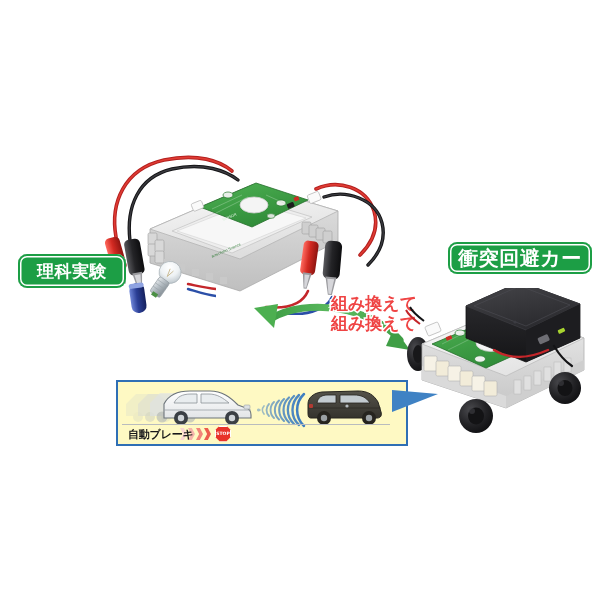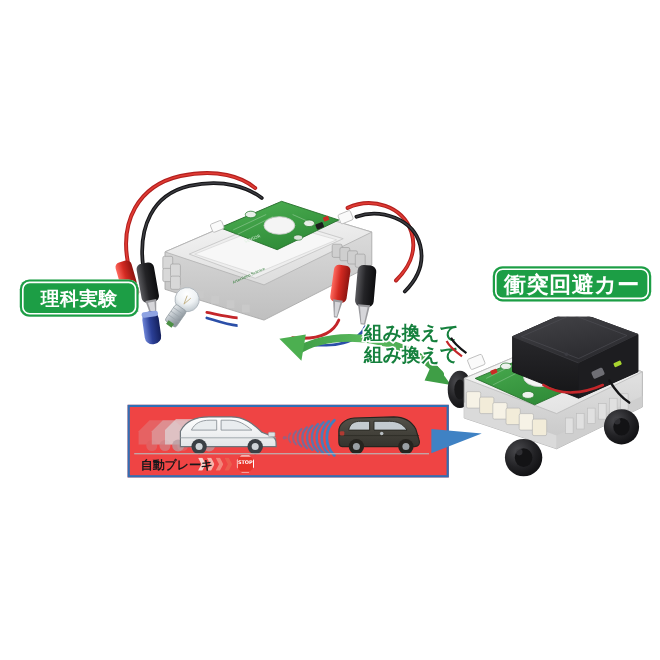--- a/index.html
+++ b/index.html
@@ -17,30 +17,30 @@
     font-weight:bold;letter-spacing:0.5px;
     box-shadow:inset 0 0 0 2px #1c9e45, inset 0 0 0 3.5px #ffffff;
     font-family:"DejaVu Sans",sans-serif;
   }
   #badge-science{left:18px;top:254px;width:108px;height:34px;font-size:17px;}
   #badge-car{left:448px;top:242px;width:144px;height:32px;font-size:20px;}
 
   
   #swap-text{
     position:absolute;left:318px;top:293px;width:112px;
-    font-size:17px;font-weight:bold;line-height:1.18;color:#15803d;
+    font-size:17px;font-weight:bold;line-height:1.18;color:#ef4444;
     text-align:center;letter-spacing:0px;
     -webkit-text-stroke:3px #ffffff;paint-order:stroke fill;
   }
   #swap-text span{display:block;}
 
   
   #inset-panel{
-    position:absolute;left:116px;top:368px;width:292px;height:66px;
-    background:#ef4444;border:2.5px solid #2f6fb5;box-sizing:border-box;
+    position:absolute;left:116px;top:380px;width:292px;height:66px;
+    background:#fef9c3;border:2.5px solid #2f6fb5;box-sizing:border-box;
   }
   #inset-ground{position:absolute;left:4px;bottom:19px;width:268px;height:1.5px;background:#b9bcbe;}
   #brake-label{
     position:absolute;left:10px;bottom:2px;font-size:11px;font-weight:bold;
     color:#18181a;letter-spacing:-0.2px;font-family:"DejaVu Sans",sans-serif;
   }
   #stop-sign{
     position:absolute;left:97px;bottom:2.5px;width:16px;height:16px;background:#e8332a;
     clip-path:polygon(30% 0,70% 0,100% 30%,100% 70%,70% 100%,30% 100%,0 70%,0 30%);
     color:#fff;font-size:4.5px;font-weight:bold;display:flex;align-items:center;justify-content:center;

